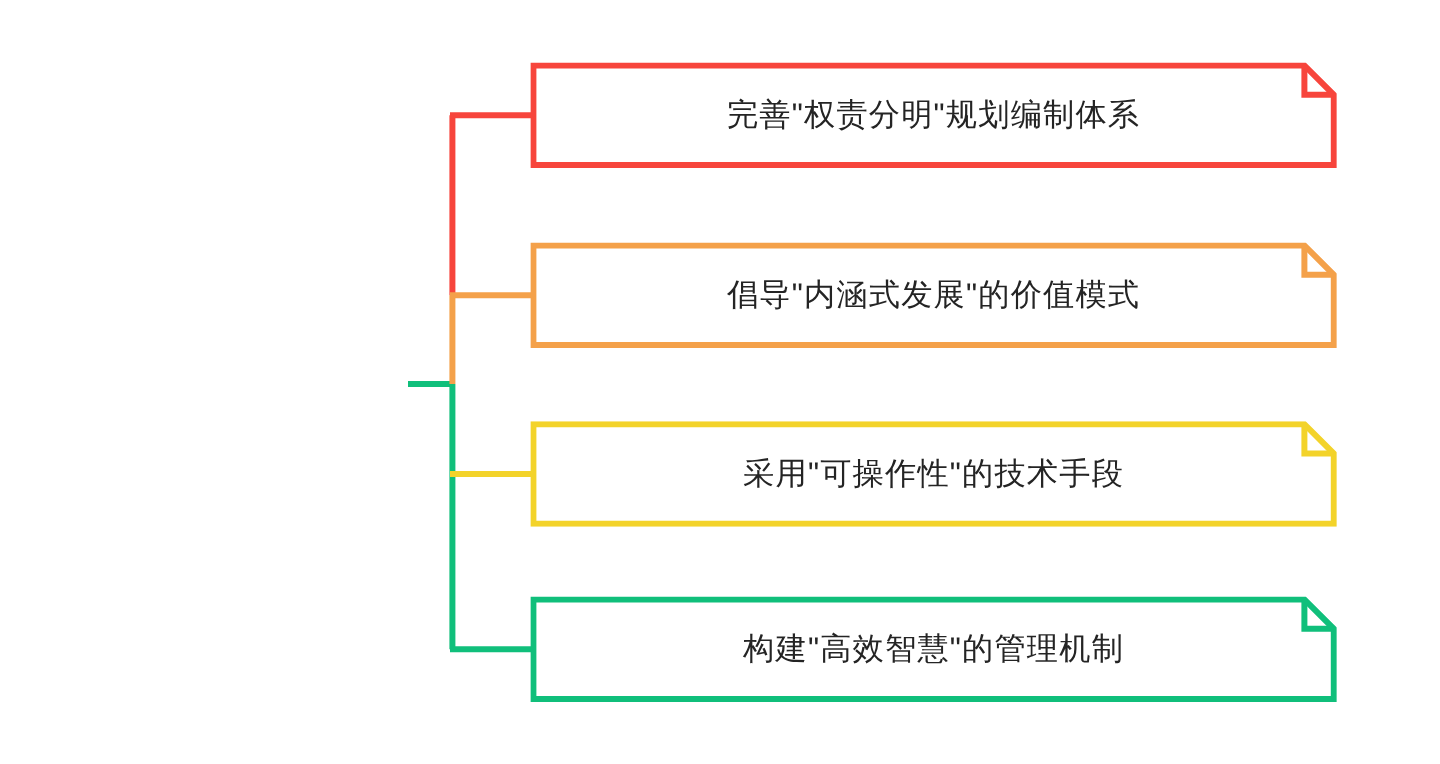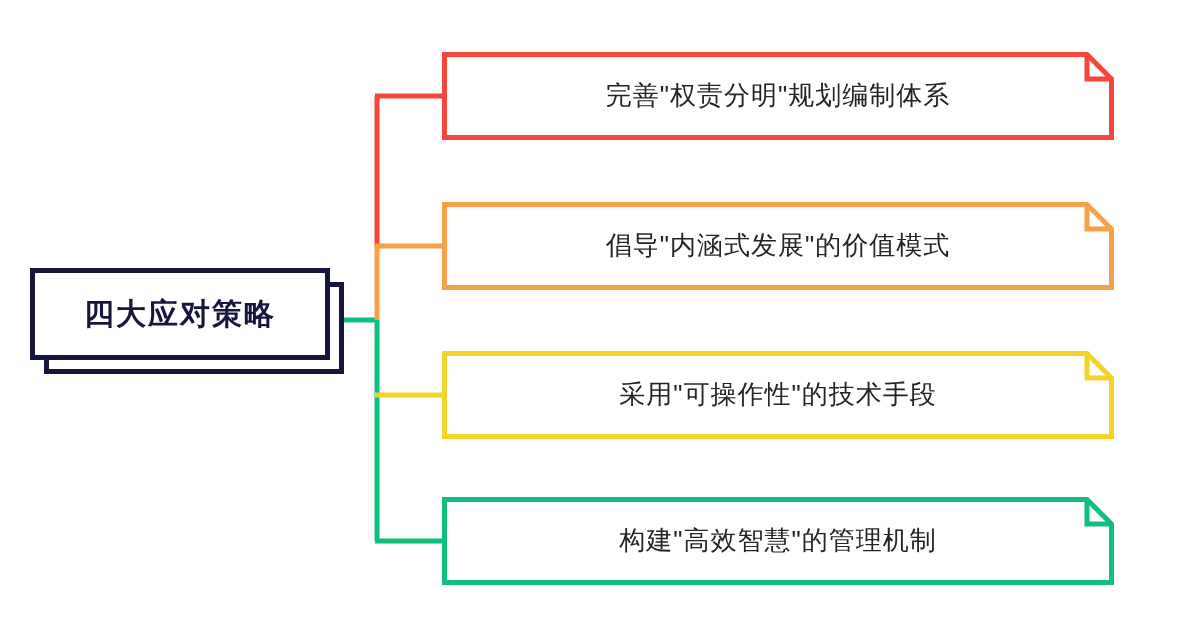--- a/index.html
+++ b/index.html
@@ -116,26 +116,20 @@
 
     <path d="M 375 96 L 444 96" fill="none" stroke="#f7453c" stroke-width="5"></path>
 
     <path d="M 375 246 L 444 246" fill="none" stroke="#f4a14a" stroke-width="5"></path>
 
     <path d="M 375 395 L 444 395" fill="none" stroke="#f3d32a" stroke-width="5"></path>
 
     <path d="M 375 541 L 444 541" fill="none" stroke="#10bf7b" stroke-width="5"></path>
   </svg>
 
-  <div class="root-wrap">
-    <div class="root-box-back"></div>
-    <div class="root-box-front">
-      <span class="root-label">四大应对策略</span>
-    </div>
-  </div>
 
   <div class="branch" style="top:52px;">
     <svg class="branch-shape" viewBox="0 0 672 88" xmlns="http://www.w3.org/2000/svg">
       <path d="M 2.5 2.5 L 645 2.5 L 669.5 27 L 669.5 85.5 L 2.5 85.5 Z" fill="#ffffff" stroke="#f7453c" stroke-width="5" stroke-linejoin="miter"></path>
       <path d="M 645 2.5 L 645 27 L 669.5 27" fill="none" stroke="#f7453c" stroke-width="5"></path>
     </svg>
     <div class="branch-label">完善"权责分明"规划编制体系</div>
   </div>
 
   <div class="branch" style="top:202px;">

